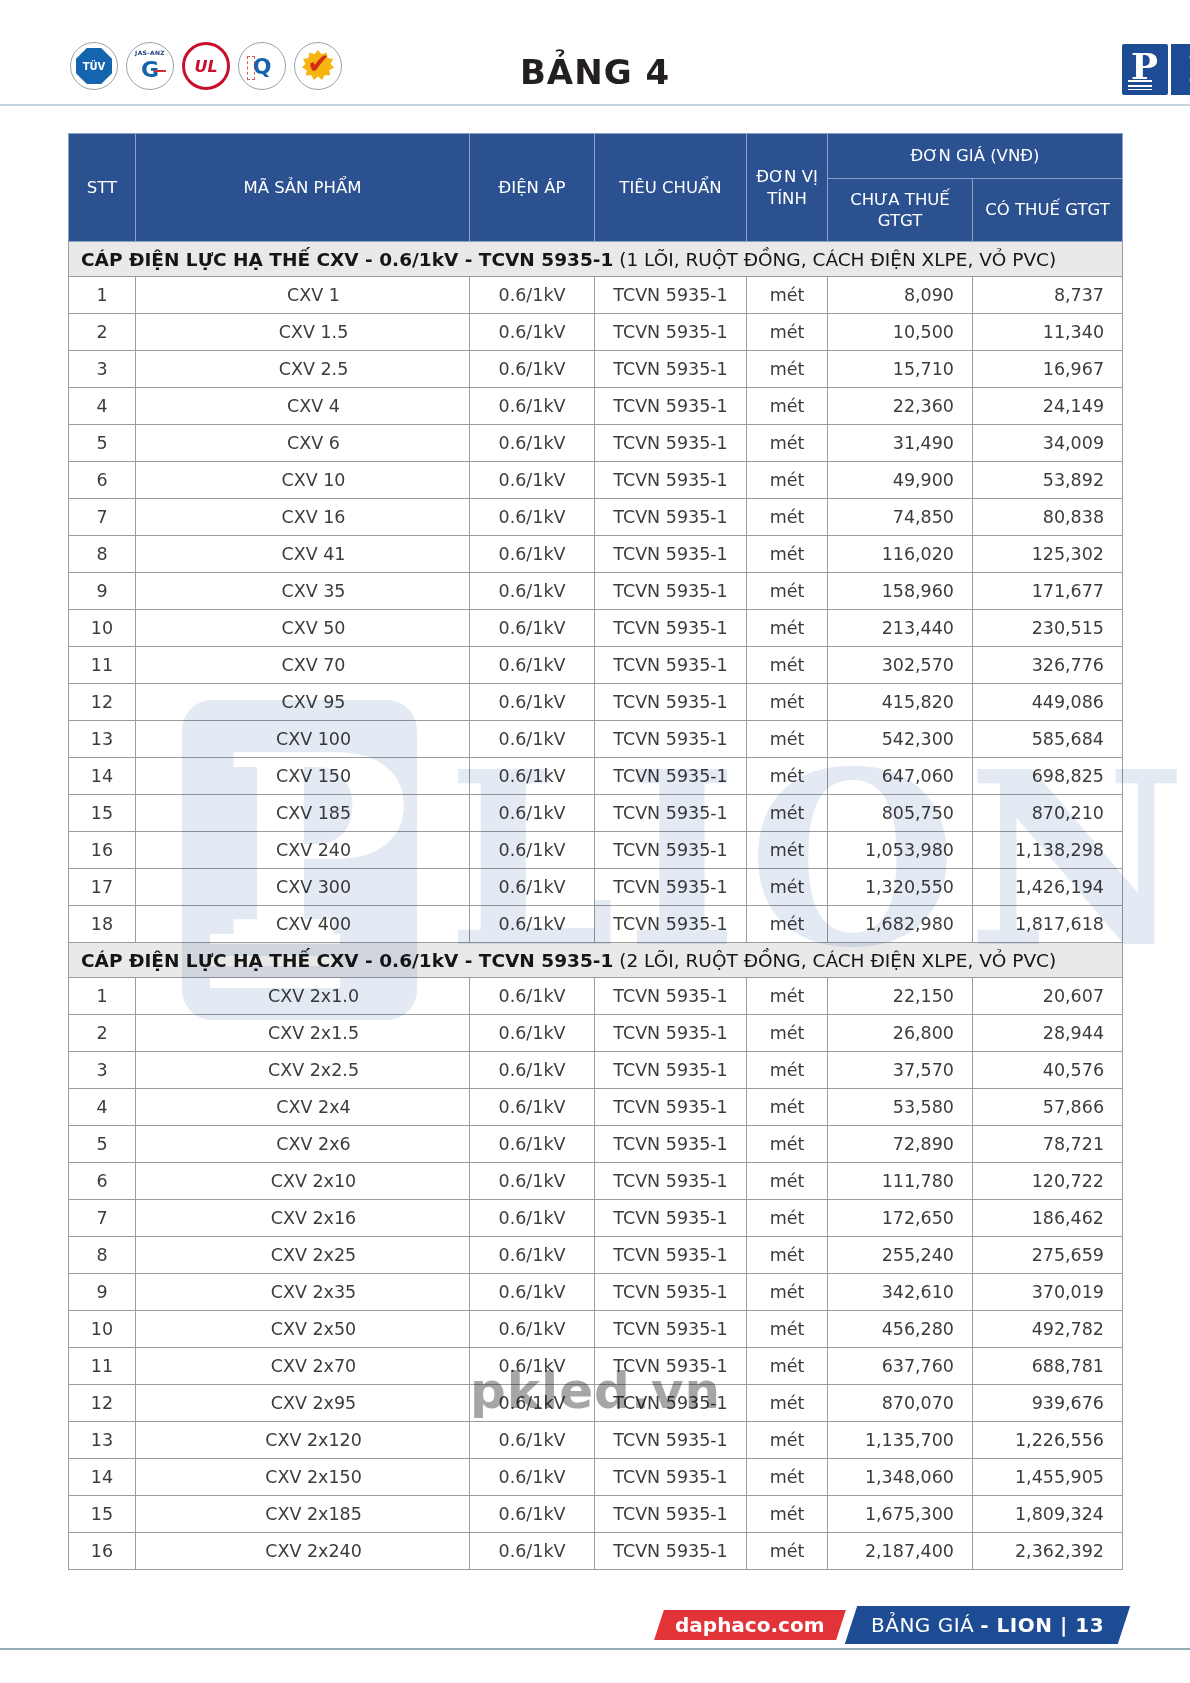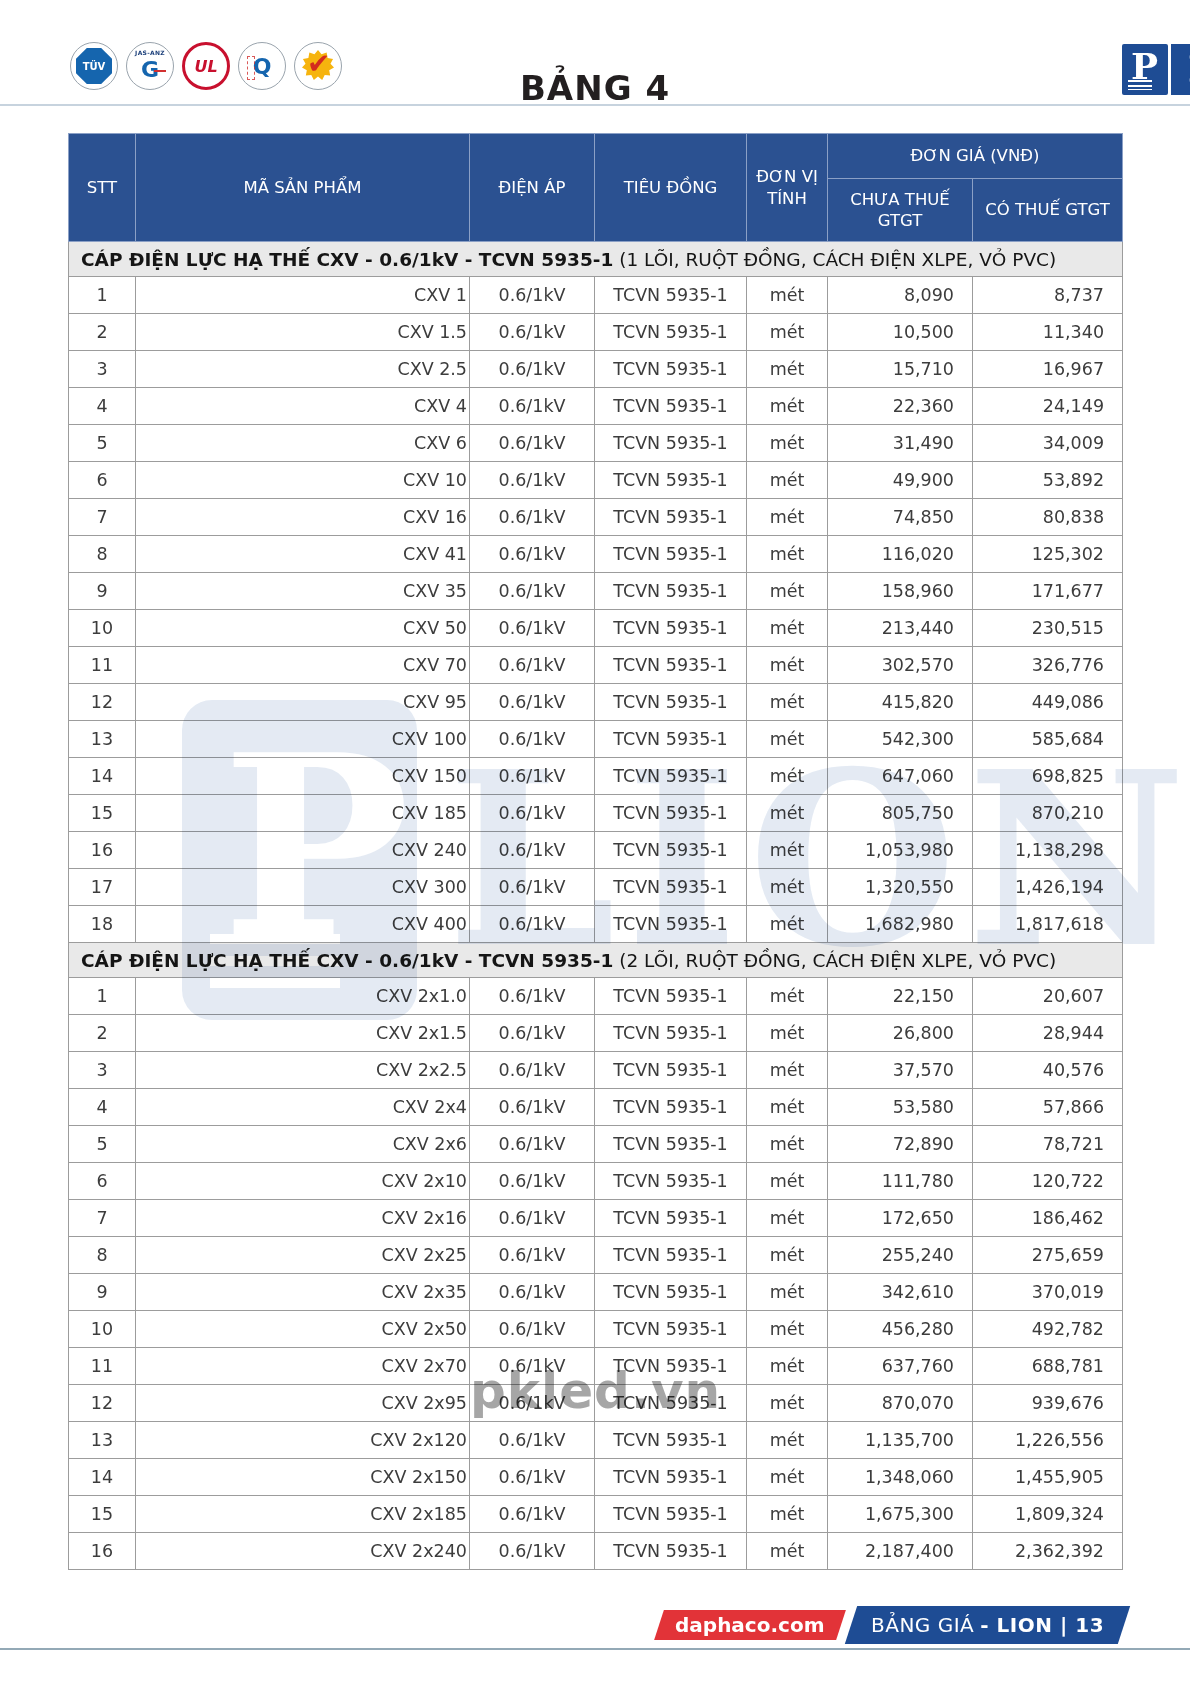--- a/index.html
+++ b/index.html
@@ -18,21 +18,21 @@
         clip-path:polygon(30% 0,70% 0,100% 30%,100% 70%,70% 100%,30% 100%,0 70%,0 30%);}
   .cert .jas-top{position:absolute;top:6px;font-size:6px;color:#1b3f7a;font-weight:bold;letter-spacing:.3px;}
   .cert .jas-g{font-size:22px;color:#1565ae;font-weight:800;margin-top:7px;line-height:1;}
   .cert .jas-line{position:absolute;right:7px;top:27px;width:12px;height:2px;background:#d23030;}
   .cert.ul{border:3px solid #c8102e;color:#c8102e;font-size:16px;font-weight:700;font-style:italic;}
   .cert.quacert{color:#1565ae;font-size:22px;font-weight:800;}
   .cert .q-dash{position:absolute;left:8px;top:13px;width:6px;height:22px;border:1px dashed #d23030;opacity:.8;}
   .cert .burst{width:32px;height:32px;background:#f6b40e;
         clip-path:polygon(50% 0,61% 13%,77% 8%,80% 25%,97% 28%,89% 43%,100% 55%,85% 63%,88% 80%,71% 78%,63% 94%,50% 83%,37% 94%,29% 78%,12% 80%,15% 63%,0 55%,11% 43%,3% 28%,20% 25%,23% 8%,39% 13%);}
   .cert .check{position:absolute;color:#d42b1e;font-size:28px;font-weight:900;top:4px;left:12px;}
-  .page-title{position:absolute;left:0;right:0;top:68px;text-align:center;
+  .page-title{position:absolute;left:0;right:0;top:52px;text-align:center;
         font-size:34px;font-weight:bold;color:#231f20;letter-spacing:1px;}
   .brand{position:absolute;right:0;top:44px;height:52px;}
   .brand-p{position:absolute;left:0;top:0;width:46px;height:51px;background:#1e4c94;border-radius:2px;}
   .brand-p-letter{position:absolute;top:1px;left:9px;font-size:36px;line-height:1.2;font-weight:800;color:#fff;
         font-family:"DejaVu Serif","Liberation Serif",serif;}
   .brand-p-stripes{position:absolute;left:6px;bottom:5px;width:24px;height:10px;
         background:repeating-linear-gradient(to bottom,#fff 0 2px,transparent 2px 4.5px);}
   .brand-box{position:absolute;left:49px;top:0;width:153px;height:51px;background:#1e4c94;
         display:flex;align-items:center;justify-content:center;
         font-family:"DejaVu Serif","Liberation Serif",serif;font-weight:bold;font-size:33px;
@@ -44,21 +44,21 @@
   .price-table thead th{background:#2b5191;color:#fff;font-weight:normal;font-size:16.5px;
         border:1px solid #8ba0c6;text-align:center;vertical-align:middle;padding:3px 2px;line-height:1.3;}
   .price-table thead tr.group-row th{height:38px;}
   .price-table thead tr.sub-row th{height:56px;}
   .price-table tbody td{border:1px solid #9c9c9c;font-size:17.5px;color:#3c3c3c;height:36px;
         padding:0 2px;background:transparent;overflow:hidden;white-space:nowrap;}
   .price-table tr.section-row td{background:#e9e9e9;font-size:18.5px;color:#151515;
         padding:5px 12px;height:24px;text-align:left;white-space:nowrap;}
   .price-table tr.section-row b{font-weight:bold;}
   .price-table td.c-stt{text-align:center;}
-  .price-table td.c-code{text-align:right;padding-left:24px;margin-top:16px;}
+  .price-table td.c-code{text-align:center;padding-left:24px;margin-top:16px;}
   .price-table td.c-volt,.price-table td.c-std,.price-table td.c-unit{text-align:center;}
   .price-table td.c-p1,.price-table td.c-p2{text-align:right;padding-right:18px;}
 
   
   .wm-lion{position:absolute;top:690px;left:182px;width:950px;height:340px;z-index:5;pointer-events:none;
         mix-blend-mode:multiply;opacity:.55;display:flex;align-items:center;}
   .wm-p-block{width:235px;height:320px;background:#cdd9ea;border-radius:30px;position:relative;flex:0 0 auto;}
   .wm-p-letter{position:absolute;top:-4px;left:40px;font-size:250px;font-weight:800;color:#fff;
         font-family:"DejaVu Serif","Liberation Serif",serif;line-height:1.2;}
   .wm-p-stripes{position:absolute;left:28px;bottom:28px;width:130px;height:58px;
@@ -125,21 +125,21 @@
     <col style="width:152px">
       <col style="width:81px">
       <col style="width:145px">
       <col style="width:150px">
   </colgroup>
   <thead>
     <tr class="group-row">
       <th rowspan="2">STT</th>
       <th rowspan="2">MÃ SẢN PHẨM</th>
       <th rowspan="2">ĐIỆN ÁP</th>
-      <th rowspan="2">TIÊU ĐỒNG</th>
+      <th rowspan="2">TIÊU CHUẨN</th>
       <th rowspan="2">ĐƠN VỊ TÍNH</th>
       <th colspan="2">ĐƠN GIÁ (VNĐ)</th>
     </tr>
     <tr class="sub-row">
       <th>CHƯA THUẾ GTGT</th>
       <th>CÓ THUẾ GTGT</th>
     </tr>
   </thead>
   <tbody>
       <tr class="section-row">

